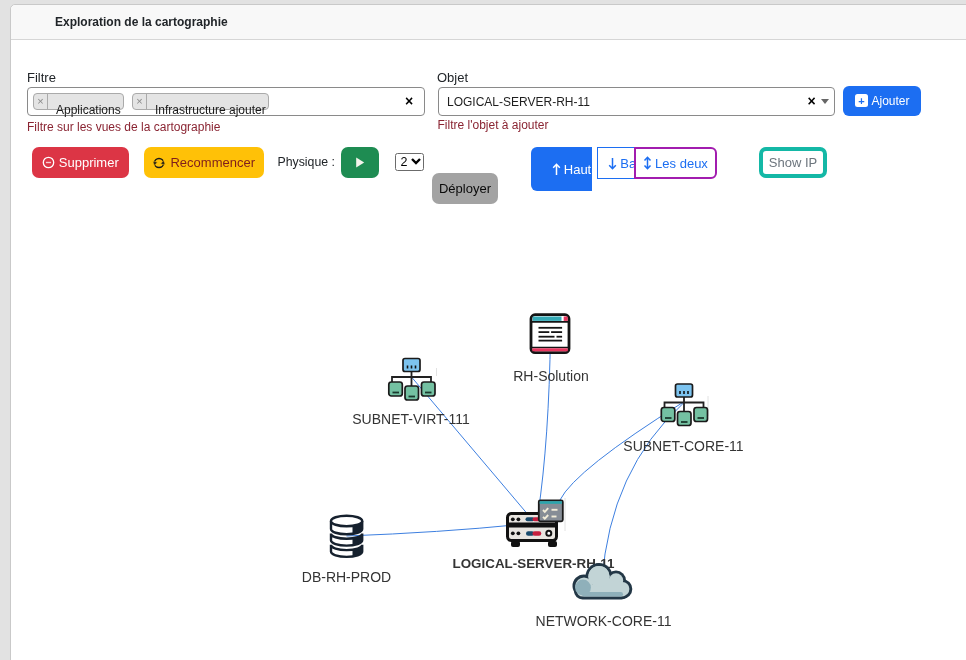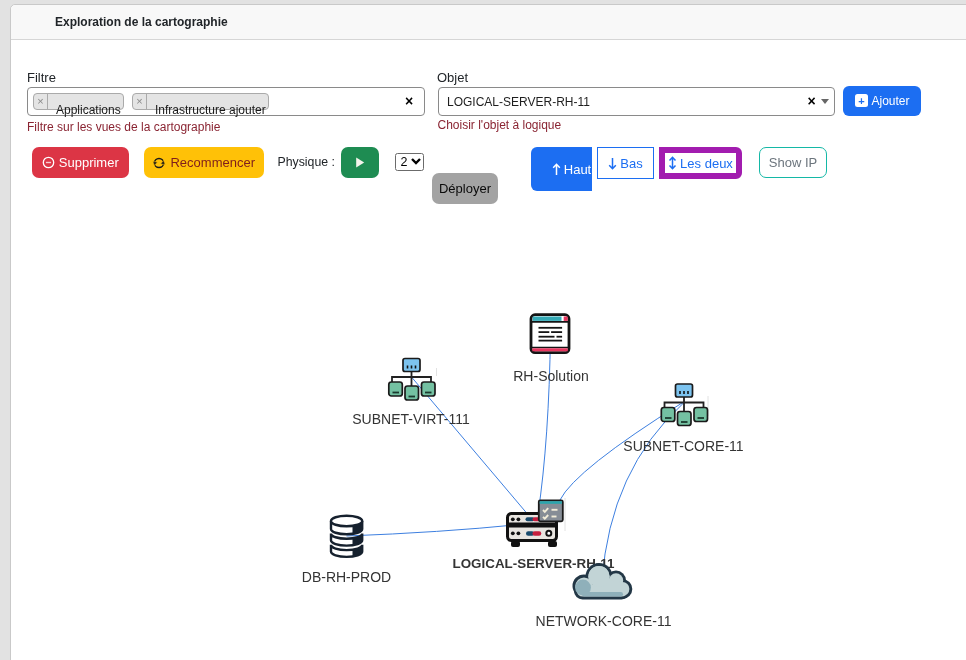--- a/index.html
+++ b/index.html
@@ -38,21 +38,21 @@
   <div class="clearx" style="left:377px; top:5px;">×</div>
 </div>
 <div class="redtxt" style="left:27px; top:119.5px;">Filtre sur les vues de la cartographie</div>
 
 <div class="lbl" style="left:437px; top:70px;">Objet</div>
 <div class="selbox" style="left:437.5px; width:397px;">
   <div style="position:absolute; left:8.5px; top:7px; font-size:12px; color:#1f1f1f;">LOGICAL-SERVER-RH-11</div>
   <div class="clearx" style="left:369px; top:5px;">×</div>
   <div class="caret" style="left:382px; top:11.5px;"></div>
 </div>
-<div class="redtxt" style="left:437.5px; top:117.5px;">Choisir l'objet à logique</div>
+<div class="redtxt" style="left:437.5px; top:117.5px;">Filtre l'objet à ajouter</div>
 
 <div class="btn" style="left:843px; top:85.5px; width:77.5px; height:30.5px; background:#1c6ef2; border-radius:6px; color:#fff; font-size:12px; justify-content:flex-start; padding-left:12px;">
   <span style="display:inline-flex; width:13px; height:13px; background:#fff; border-radius:2.5px; color:#1c6ef2; font-size:11px; font-weight:bold; align-items:center; justify-content:center; margin-right:3.5px;">+</span>Ajouter
 </div>
 
 <div class="btn" style="left:31.5px; width:97.5px; background:#dc3545; border-radius:7px; color:#fff;">
   <svg width="13" height="13" viewBox="0 0 14 14" style="margin-right:4px;">
       <circle cx="7" cy="7" r="5.6" fill="none" stroke="#fff" stroke-width="1.4"></circle>
       <line x1="4.2" y1="7" x2="9.8" y2="7" stroke="#fff" stroke-width="1.5" opacity="0.75"></line>
     </svg>Supprimer
@@ -77,24 +77,24 @@
     </svg>
 </div>
 <div class="btn" style="left:432px; width:66px; background:#a3a3a3; border-radius:7px; color:#0a0a0a;margin-top:26px;">Déployer</div>
 
 <div class="btn" style="left:531px; width:61px; height:44px; background:#1c6ef2; border-radius:6px 0 0 6px; color:#fff;padding-left:20px;"><svg width="9" height="13" viewBox="0 0 9 13" style="margin-right:3px;">
       <path d="M4.5 12 V1.5 M1.2 4.8 L4.5 1.3 L7.8 4.8" fill="none" stroke="#fff" stroke-width="1.5"></path>
     </svg>Haut</div>
 <div class="btn" style="left:597px; width:57px; height:32px; background:#fff; border:1px solid #1c6ef2; color:#1c6ef2;"><svg width="9" height="13" viewBox="0 0 9 13" style="margin-right:3px;">
       <path d="M4.5 1 V11.5 M1.2 8.2 L4.5 11.7 L7.8 8.2" fill="none" stroke="#1c6ef2" stroke-width="1.5"></path>
     </svg>Bas</div>
-<div class="btn" style="left:659px; width:83px; height:32px; background:#fff; border:6px solid #a21caf; border-radius:0 6px 6px 0; color:#1c6ef2;"><svg width="9" height="14" viewBox="0 0 9 14" style="margin-right:3px;">
+<div class="btn" style="left:634px; width:83px; height:32px; background:#fff; border:2px solid #a21caf; border-radius:0 6px 6px 0; color:#1c6ef2;"><svg width="9" height="14" viewBox="0 0 9 14" style="margin-right:3px;">
       <path d="M4.5 1.5 V12.5 M1.5 4.5 L4.5 1.3 L7.5 4.5 M1.5 9.5 L4.5 12.7 L7.5 9.5" fill="none" stroke="#1c6ef2" stroke-width="1.5"></path>
     </svg>Les deux</div>
-<div class="btn" style="left:759px; width:68px; background:#fff; border:1px solid #14b8a6; border-radius:7px; color:#6c757d;">Show IP</div>
+<div class="btn" style="left:759px; width:68px; background:#fff; border:4px solid #14b8a6; border-radius:7px; color:#6c757d;">Show IP</div>
 
 <svg id="graph" style="position:absolute; left:0; top:0;" width="966" height="660" viewBox="0 0 966 660">
 
   <g stroke="#3d7fe0" stroke-width="1" fill="none">
     <path d="M550.5,333.5 Q549,440 538,514"></path>
     <line x1="411.5" y1="377" x2="530" y2="517"></line>
     <path d="M346.5,536 Q440,532.5 520,524.5"></path>
     <path d="M683.5,402 Q575,470 560,500"></path>
     <path d="M683.5,403 Q610,470 602,581"></path>
   </g>

